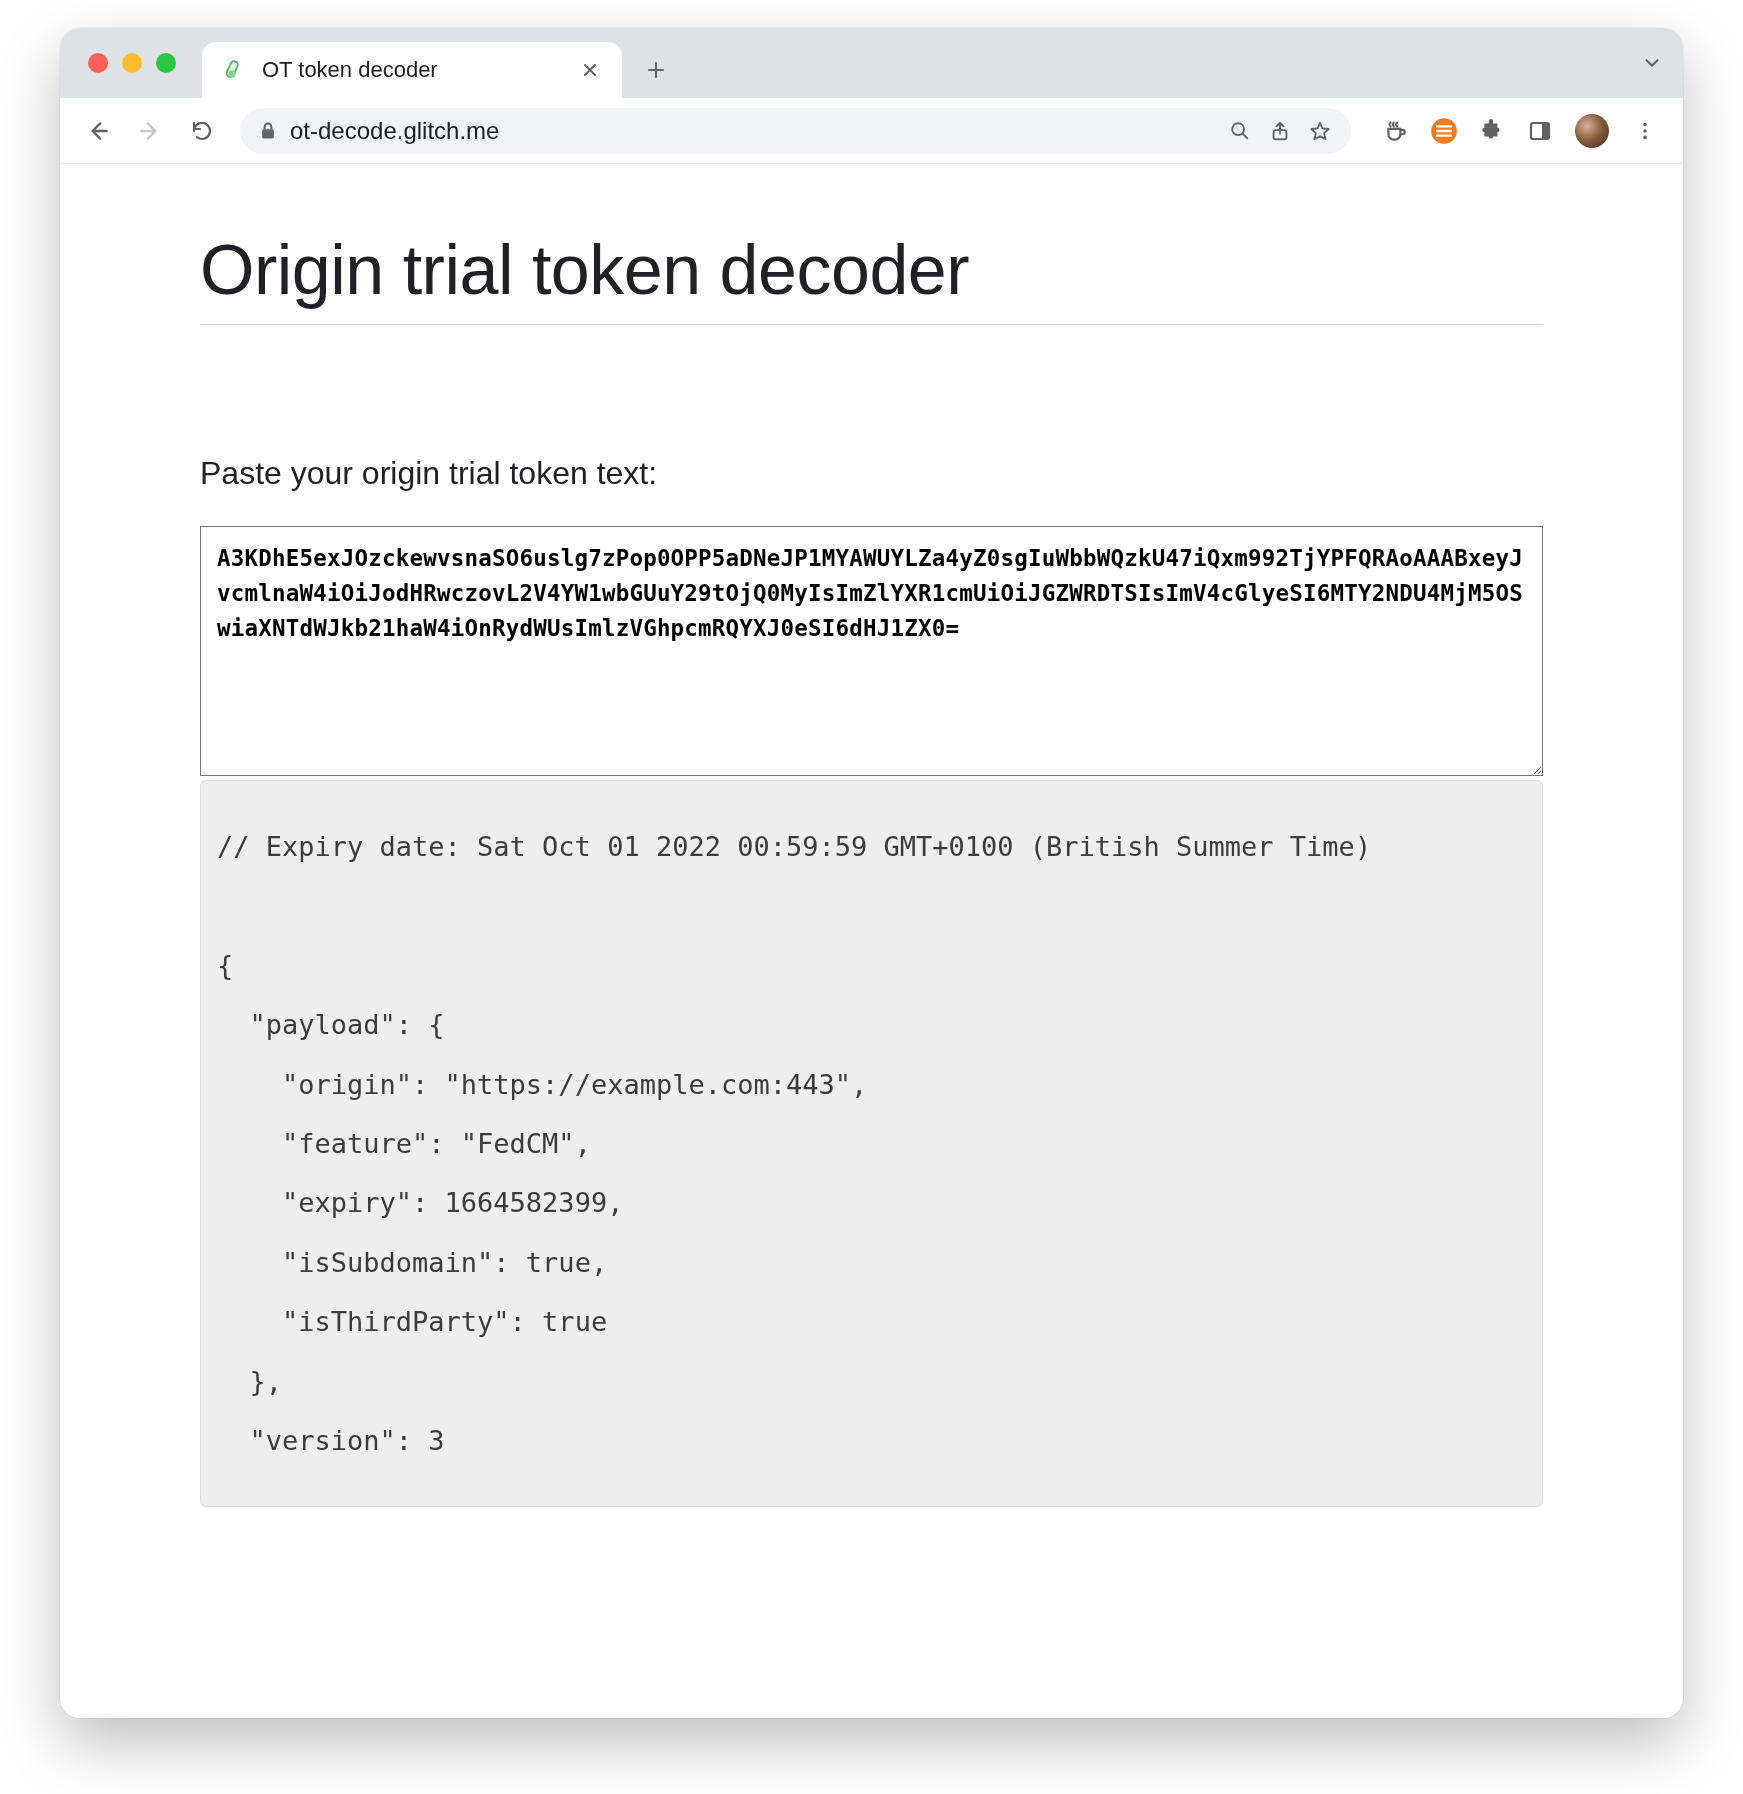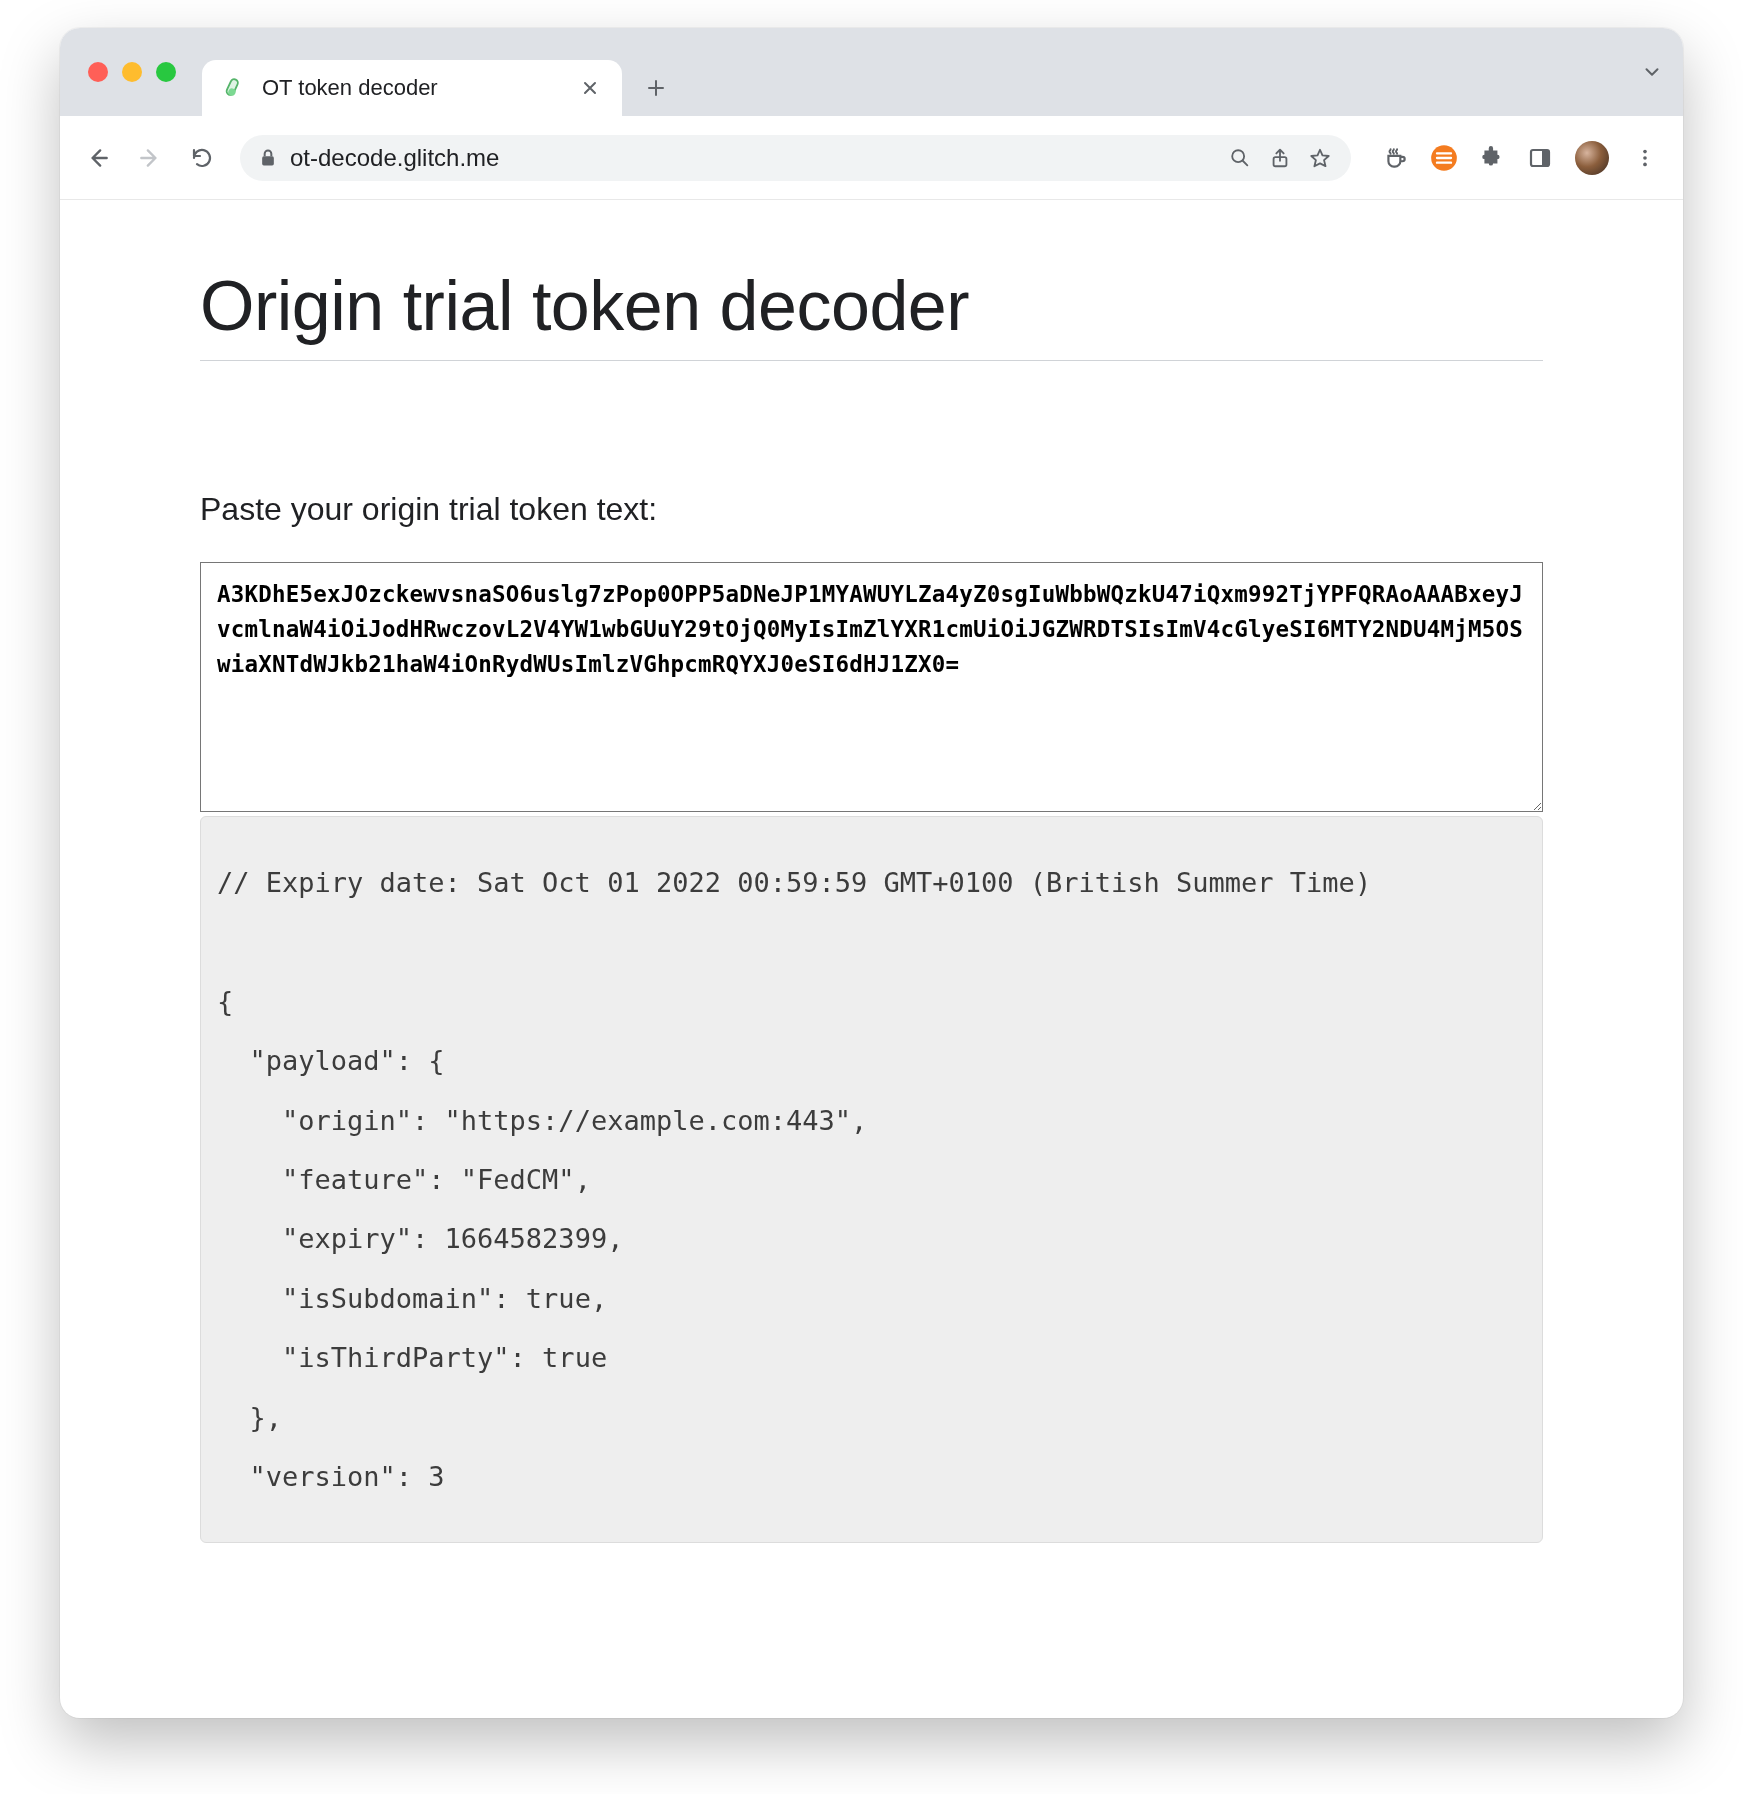--- a/index.html
+++ b/index.html
@@ -22,21 +22,21 @@
     width: 1623px;
     height: 1690px;
     background: #fff;
     border-radius: 20px;
     box-shadow: 0 25px 60px rgba(0,0,0,0.25), 0 0 0 1px rgba(0,0,0,0.04);
     overflow: hidden;
   }
 
   
   .tab-strip {
-    height: 88px;
+    height: 70px;
     background: #dee1e6;
     display: flex;
     align-items: flex-end;
     padding-left: 18px;
     position: relative;
   }
   .traffic-lights {
     display: flex;
     gap: 14px;
     align-items: center;
@@ -78,21 +78,21 @@
     width: 44px; height: 44px; display:flex; align-items:center; justify-content:center;
     color:#5f6368; font-size: 28px; margin-left: 12px; margin-bottom: 6px; cursor:pointer;
   }
   .tab-strip .chev {
     position: absolute; right: 20px; top: 0; bottom: 0; display:flex; align-items:center;
     color:#5f6368;
   }
 
   
   .toolbar {
-    height: 84px;
+    height: 66px;
     background: #fff;
     border-bottom: 1px solid #e8e8e8;
     display: flex;
     align-items: center;
     padding: 0 16px;
     gap: 8px;
   }
   .icon-btn {
     width: 44px; height: 44px; border-radius: 50%;
     display:flex; align-items:center; justify-content:center;

